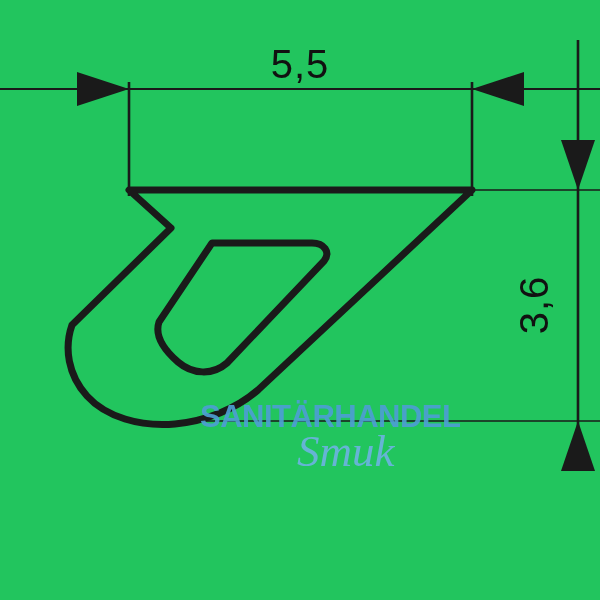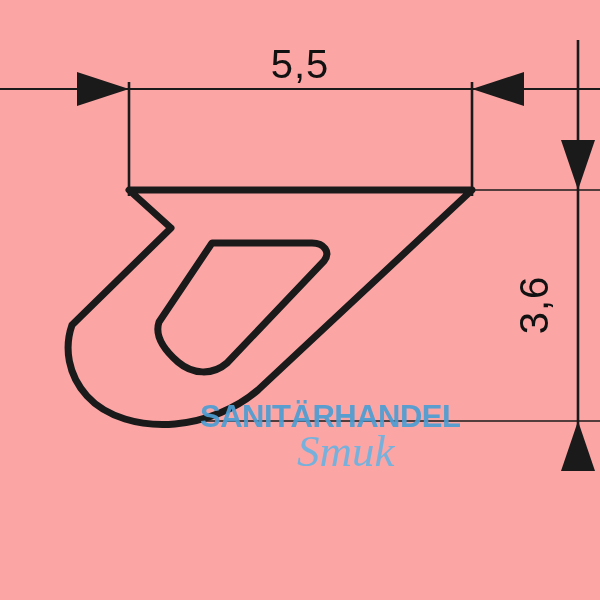--- a/index.html
+++ b/index.html
@@ -8,21 +8,21 @@
     padding: 0;
     background: #ffffff;
   }
   body {
     font-family: "Liberation Sans", sans-serif;
   }
   #drawing-root {
     position: relative;
     width: 600px;
     height: 600px;
-    background: #fca5a5;
+    background: #22c55e;
     overflow: hidden;
   }
   #drawing-svg {
     position: absolute;
     left: 0;
     top: 0;
     width: 600px;
     height: 600px;
     display: block;
   }

